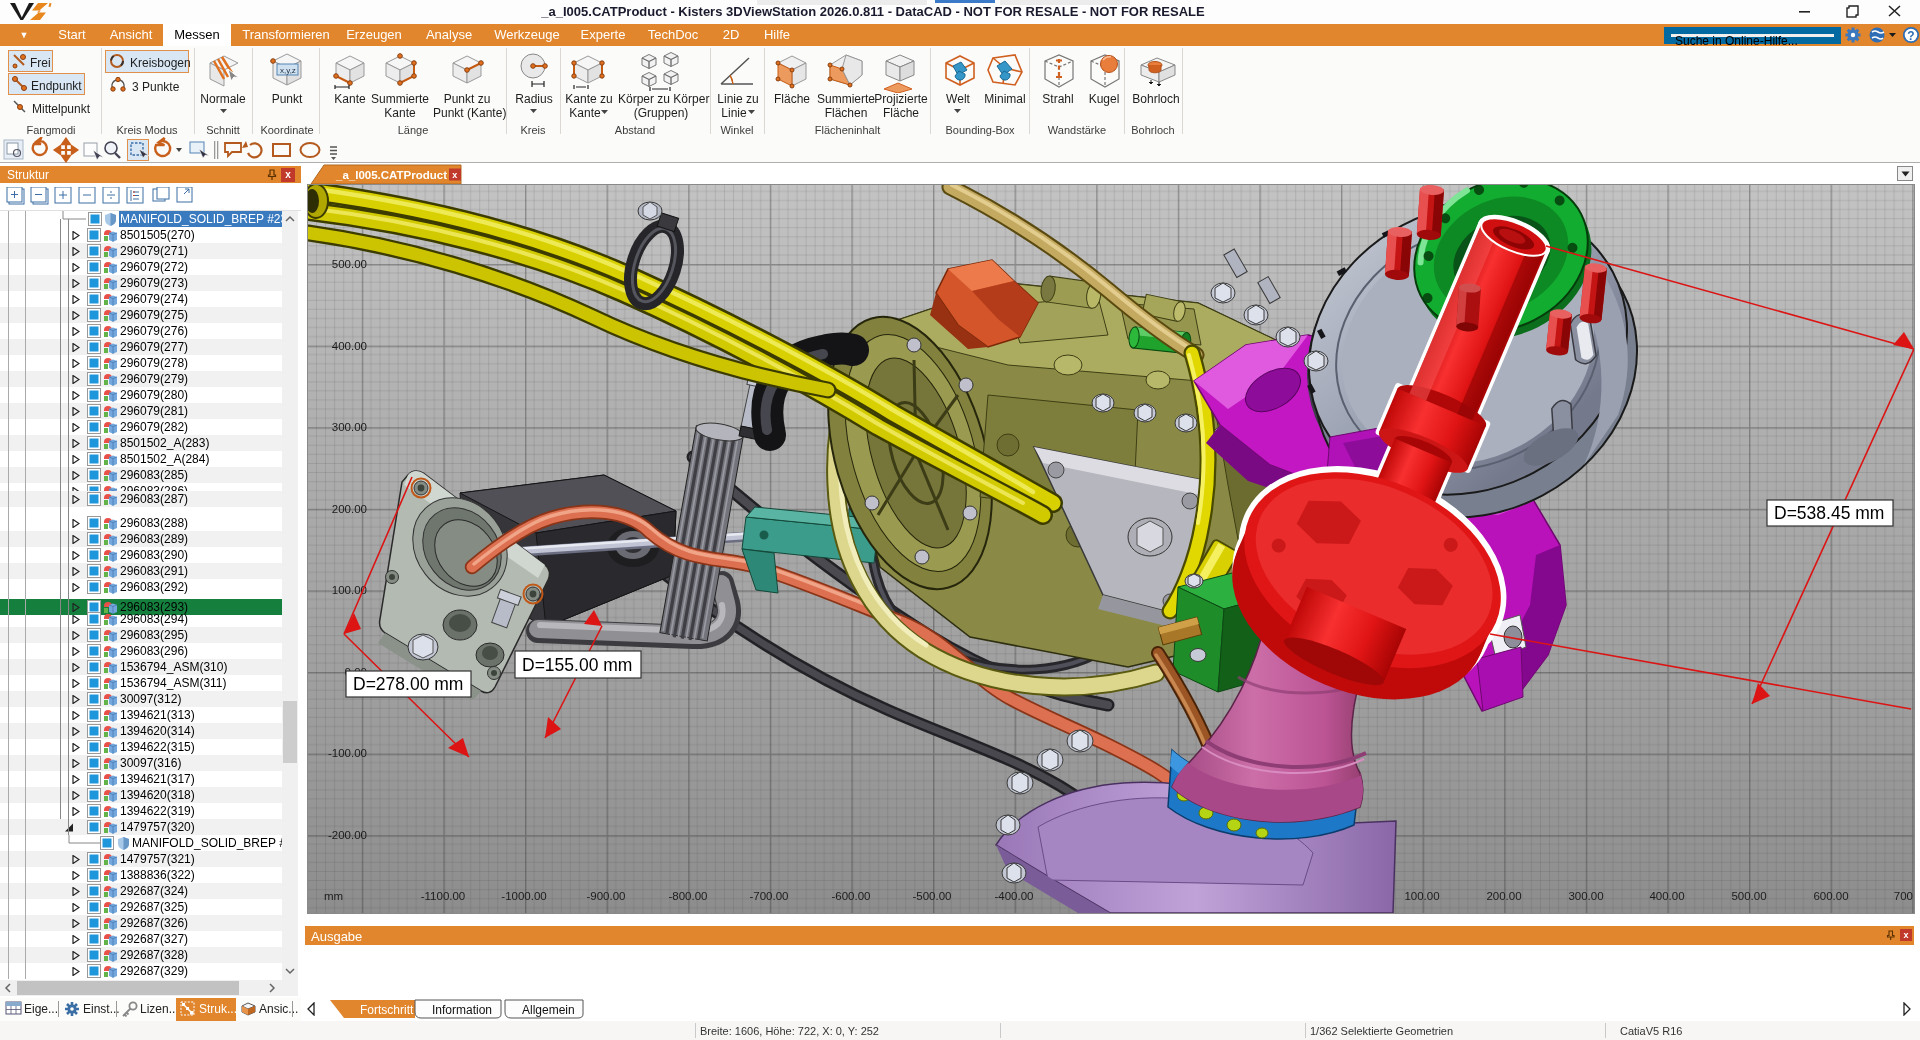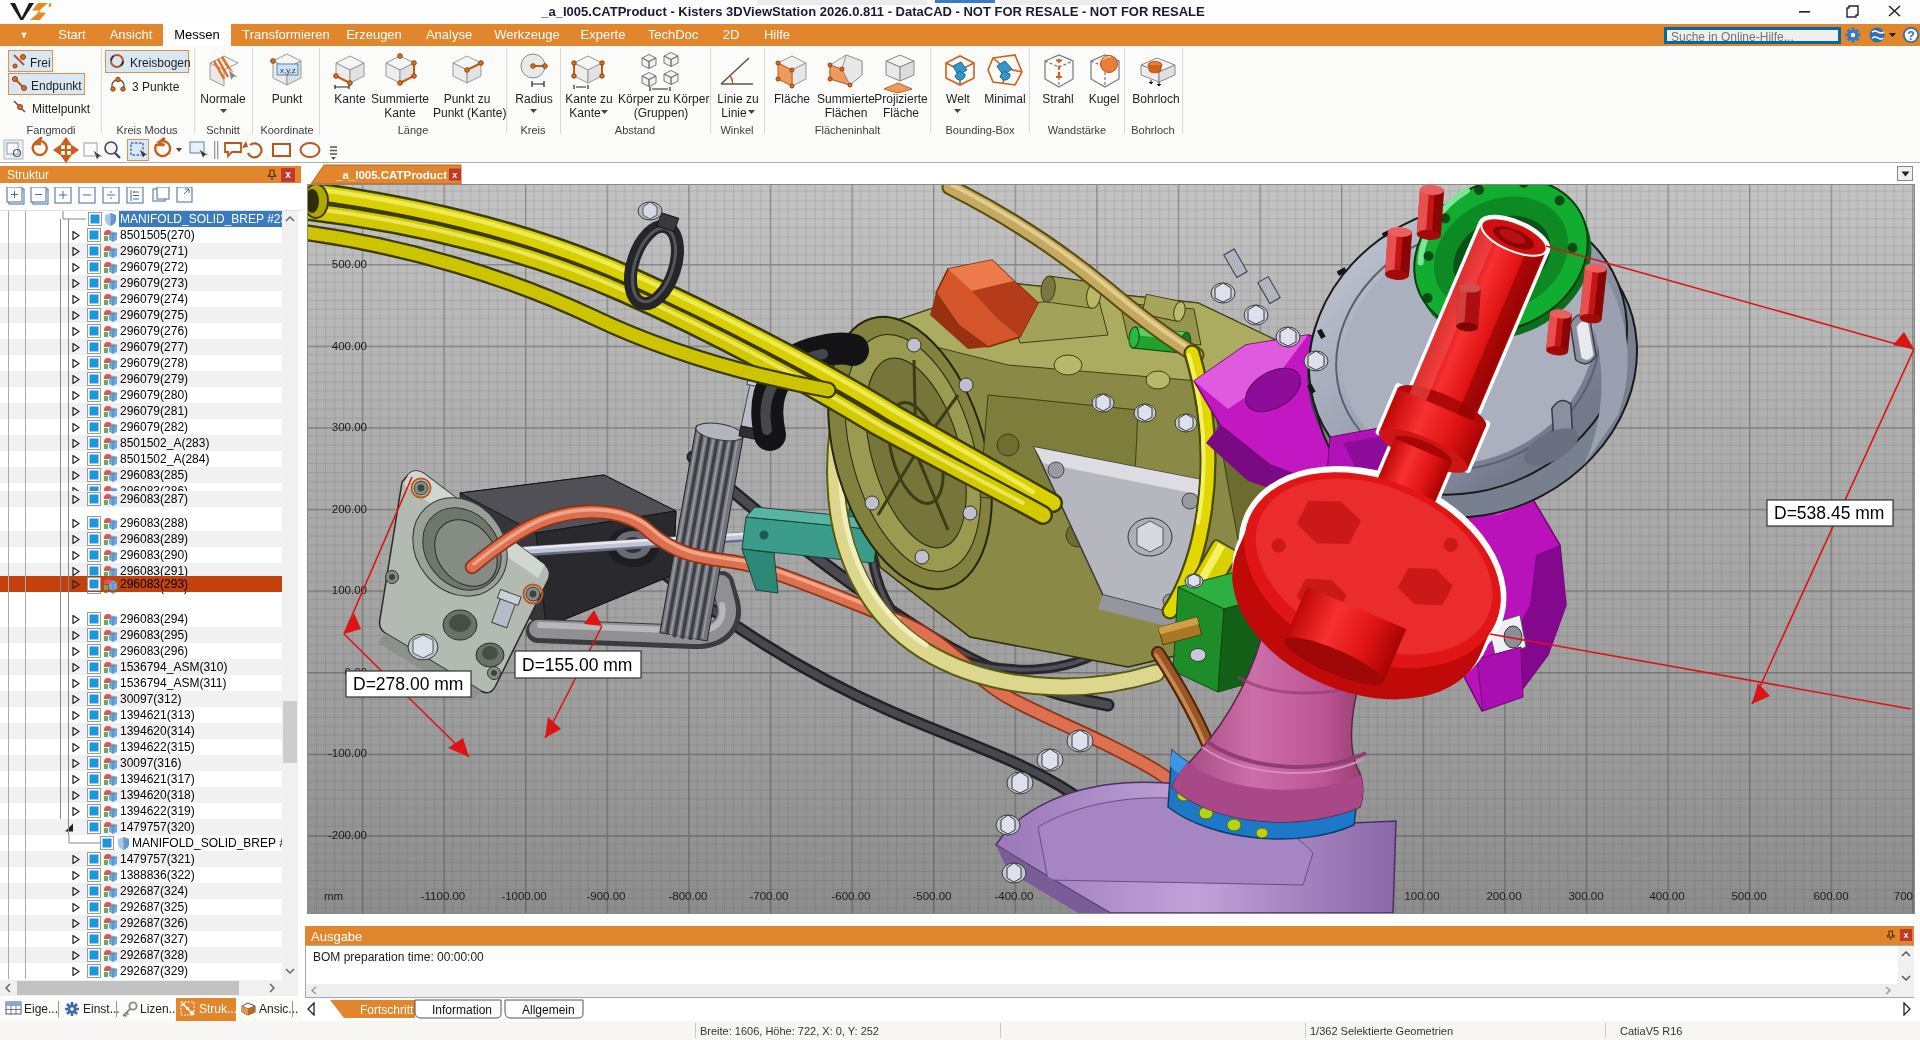--- a/index.html
+++ b/index.html
@@ -58,22 +58,22 @@
   <div class="mtab" style="left:48px;width:48px">Start</div>
   <div class="mtab" style="left:104px;width:54px">Ansicht</div>
   <div class="mtab" style="left:240px;width:92px">Transformieren</div>
   <div class="mtab" style="left:342px;width:64px">Erzeugen</div>
   <div class="mtab" style="left:421px;width:56px">Analyse</div>
   <div class="mtab" style="left:491px;width:72px">Werkzeuge</div>
   <div class="mtab" style="left:576px;width:54px">Experte</div>
   <div class="mtab" style="left:645px;width:56px">TechDoc</div>
   <div class="mtab" style="left:719px;width:24px">2D</div>
   <div class="mtab" style="left:758px;width:38px">Hilfe</div>
-  <div style="position:absolute;left:1664px;top:3px;width:177px;height:17px;background:#f0efed;border:3px solid #0369a1;
-    font-size:12px;color:#737373;line-height:15px;padding-left:4px">Suche in Online-Hilfe...</div>
+  <div style="position:absolute;left:1664px;top:3px;width:177px;height:17px;background:#f0efed;border:7px solid #0369a1;
+    font-size:12px;color:#000000;line-height:15px;padding-left:4px">Suche in Online-Hilfe...</div>
   <svg class="abs" style="left:1844px;top:2px" width="76" height="18" viewBox="0 0 76 18">
     <g fill="#3c78be">
       <circle cx="9" cy="9" r="5.5"></circle>
       <g stroke="#3c78be" stroke-width="3">
           <path d="M9 1.5 V16.5 M1.5 9 H16.5 M3.7 3.7 L14.3 14.3 M14.3 3.7 L3.7 14.3"></path>
         </g>
     </g>
     <circle cx="9" cy="9" r="2.2" fill="#fff"></circle>
     <circle cx="33" cy="9" r="7.5" fill="#2f6db4"></circle>
     <path d="M28 6 q3 -2 6 0 q3 2 6 0 M28 12 q3 -2 6 0 q3 2 5 0" stroke="#fff" stroke-width="1.6" fill="none"></path>
@@ -775,21 +775,21 @@
           <rect x="2.5" y="2.5" width="9" height="9" fill="#1e96dc"></rect>
         </svg>
         <svg class="abs" style="left:103px;top:1px" width="15" height="15" viewBox="0 0 15 15">
           <path d="M1 6 a4 4 0 0 1 8 0 v1 h-8 z" fill="#e85048"></path>
           <rect x="1" y="8" width="4" height="5" fill="#62b44a"></rect>
           <path d="M6 5 l4 -1.5 l4 1.5 v7 l-4 1.8 l-4 -1.8 z" fill="#74a8dc"></path>
           <path d="M6 5 l4 1.5 l4 -1.5 M10 6.5 v7.3" stroke="#4878b4" stroke-width="0.8" fill="none"></path>
         </svg>
         <div class="txt">296083(292)</div>
       </div>
-<div class="trow" style="top:365px;background:#c2410c;padding-left:21px;">
+<div class="trow" style="top:388px;background:#15803d;padding-left:21px;">
         <svg class="abs" style="left:72px;top:4px" width="8" height="9">
           <path d="M1 0.5 L7 4.5 L1 8.5 Z" fill="none" stroke="#222" stroke-width="1.2"></path>
         </svg>
         <svg class="abs" style="left:87px;top:1px" width="14" height="14">
           <rect x="0.5" y="0.5" width="13" height="13" fill="#fff" stroke="#999"></rect>
           <rect x="2.5" y="2.5" width="9" height="9" fill="#1e96dc"></rect>
         </svg>
         <svg class="abs" style="left:103px;top:1px" width="15" height="15" viewBox="0 0 15 15">
           <path d="M1 6 a4 4 0 0 1 8 0 v1 h-8 z" fill="#e85048"></path>
           <rect x="1" y="8" width="4" height="5" fill="#62b44a"></rect>
@@ -1789,39 +1789,20 @@
 </svg>
 </div>
 <div id="ausgabe">
   <div class="abs" style="left:0;top:0;width:1609px;height:19px;background:#e1862c">
     <span class="abs" style="left:6px;top:3px;color:#fff;font-size:13px">Ausgabe</span>
     <svg class="abs" style="left:1580px;top:4px" width="11" height="11">
         <path d="M4 1 h3.5 v4.5 h1.5 v1.5 h-6.5 V5.5 H4 z M5.7 7 V10" stroke="#5a3000" stroke-width="1.1" fill="none"></path>
       </svg>
     <div class="abs" style="left:1595px;top:3px;width:12px;height:12px;background:#c0392b;color:#fff;font-size:9px;font-weight:bold;text-align:center;line-height:12px">x</div>
   </div>
-  <div class="abs" style="left:0;top:19px;width:1609px;height:53px;background:#fff;border:1px solid #a9a9a9">
-    <span class="abs" style="left:7px;top:4px;font-size:12px;color:#1a1a1a">BOM preparation time: 00:00:00</span>
-    <div class="abs" style="left:1592px;top:0;width:16px;height:51px;background:#f0f0f0">
-      <svg class="abs" style="left:3px;top:4px" width="10" height="8">
-          <path d="M1 6 L5 2 L9 6" stroke="#555" stroke-width="1.5" fill="none"></path>
-        </svg>
-      <svg class="abs" style="left:3px;top:28px" width="10" height="8">
-          <path d="M1 2 L5 6 L9 2" stroke="#555" stroke-width="1.5" fill="none"></path>
-        </svg>
-    </div>
-    <div class="abs" style="left:0;top:38px;width:1592px;height:13px;background:#efefef">
-      <svg class="abs" style="left:4px;top:2px" width="8" height="9">
-          <path d="M6 1 L2 4.5 L6 8" stroke="#999" stroke-width="1.5" fill="none"></path>
-        </svg>
-      <svg class="abs" style="left:1578px;top:2px" width="8" height="9">
-          <path d="M2 1 L6 4.5 L2 8" stroke="#999" stroke-width="1.5" fill="none"></path>
-        </svg>
-    </div>
-  </div>
 </div>
 <div id="btabs">
   <svg class="abs" style="left:4px;top:3px" width="10" height="14">
       <path d="M8 1 L2 7 L8 13 Z" fill="none" stroke="#222" stroke-width="1.3"></path>
     </svg>
   <svg class="abs" style="left:24px;top:0" width="300" height="22" viewBox="0 0 300 22">
     <path d="M4 1 L89 1 L89 19 L18 19 Z" fill="#e1862c"></path>
     <text x="34" y="14.5" font-size="12" fill="#fff" font-family="Liberation Sans">Fortschritt</text>
     <path d="M89 1 L175 1 L175 15 Q175 19 170 19 L95 19 Q89 19 89 13 Z" fill="#fdfdfd" stroke="#555" stroke-width="1"></path>
     <text x="106" y="14.5" font-size="12" fill="#111" font-family="Liberation Sans">Information</text>

